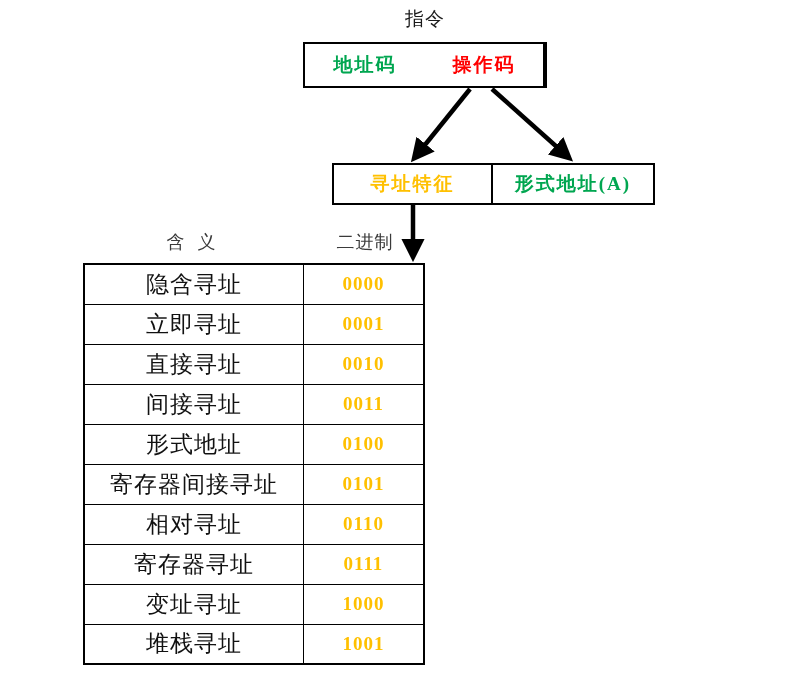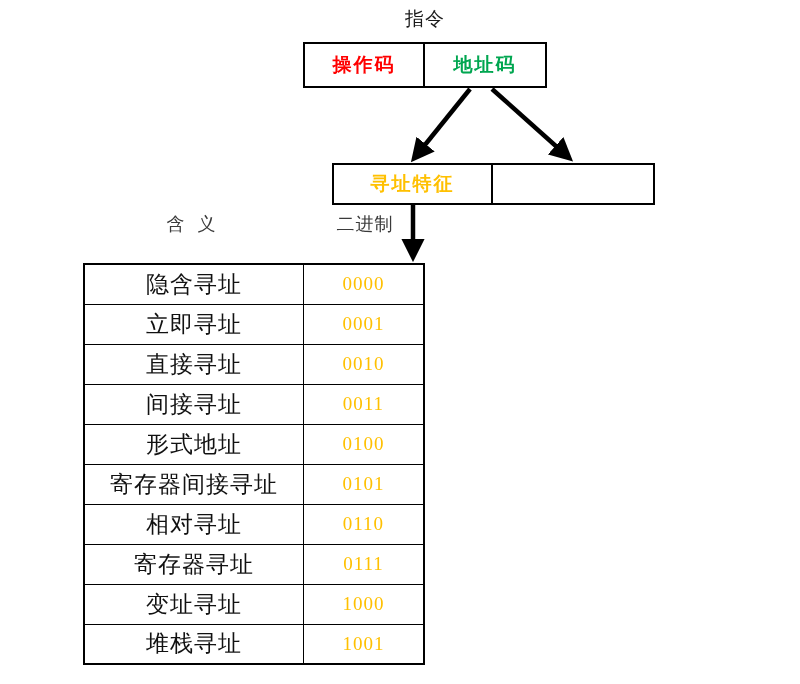--- a/index.html
+++ b/index.html
@@ -87,21 +87,21 @@
   #arrows-svg {
     left: 0;
     top: 0;
     width: 800px;
     height: 684px;
     pointer-events: none;
   }
 
   
   .tbl-head {
-    top: 212px;
+    top: 230px;
     font-size: 18px;
     color: #3a3a3a;
     text-align: center;
     font-family: "Liberation Sans", "DejaVu Sans", sans-serif;
   }
   #head-meaning { left: 143px; width: 100px; letter-spacing: 4px; }
   #head-binary  { left: 318px; width: 94px; letter-spacing: 1px; }
 
   
   #mode-table {
@@ -121,39 +121,39 @@
   }
   #mode-table td.c-name {
     width: 220px;
     font-size: 23px;
     color: #111111;
     letter-spacing: 1px;
   }
   #mode-table td.c-code {
     width: 120px;
     font-size: 19px;
-    font-weight: normal;
+    font-weight: bold;
     color: #FFC000;
     letter-spacing: 1px;
     font-family: "Liberation Serif", "DejaVu Serif", serif;
   }
 </style>
 </head>
 <body>
 
 <div id="stage">
 
   <div class="abs diagram-title">指令</div>
 
   <div class="abs box" id="instruction-box">
+    <div class="box-cell" id="cell-addrcode" style="color:#00A650;">
+      <span>地址码</span>
+    </div>
     <div class="box-cell" id="cell-opcode" style="color:#FF0000;">
       <span>操作码</span>
-    </div>
-    <div class="box-cell" id="cell-addrcode" style="color:#00A650;">
-      <span>地址码</span>
     </div>
   </div>
 
   <svg class="abs" id="arrows-svg" viewBox="0 0 800 684">
     <defs>
       <marker id="arrowhead" markerWidth="5.2" markerHeight="5.2" refX="3.4" refY="2.6" orient="auto" markerUnits="strokeWidth">
         <path d="M0,0 L5.2,2.6 L0,5.2 z" fill="#000000"></path>
       </marker>
     </defs>
 
@@ -161,20 +161,23 @@
 
     <line x1="492" y1="89" x2="567" y2="156" stroke="#000000" stroke-width="4.5" marker-end="url(#arrowhead)"></line>
 
     <line x1="413" y1="204" x2="413" y2="254" stroke="#000000" stroke-width="4.5" marker-end="url(#arrowhead)"></line>
   </svg>
 
   <div class="abs box" id="addr-box">
     <div class="box-cell" id="cell-mode" style="color:#FFC000;">
       <span>寻址特征</span>
     </div>
+    <div class="box-cell" id="cell-formal" style="color:#00A650;">
+      <span>形式地址(A)</span>
+    </div>
   </div>
 
   <div class="abs tbl-head" id="head-meaning">含 义</div>
   <div class="abs tbl-head" id="head-binary">二进制</div>
 
   <table class="abs" id="mode-table">
     <tbody id="mode-table-body">
         <tr>
           <td class="c-name">隐含寻址</td>
           <td class="c-code">0000</td>

